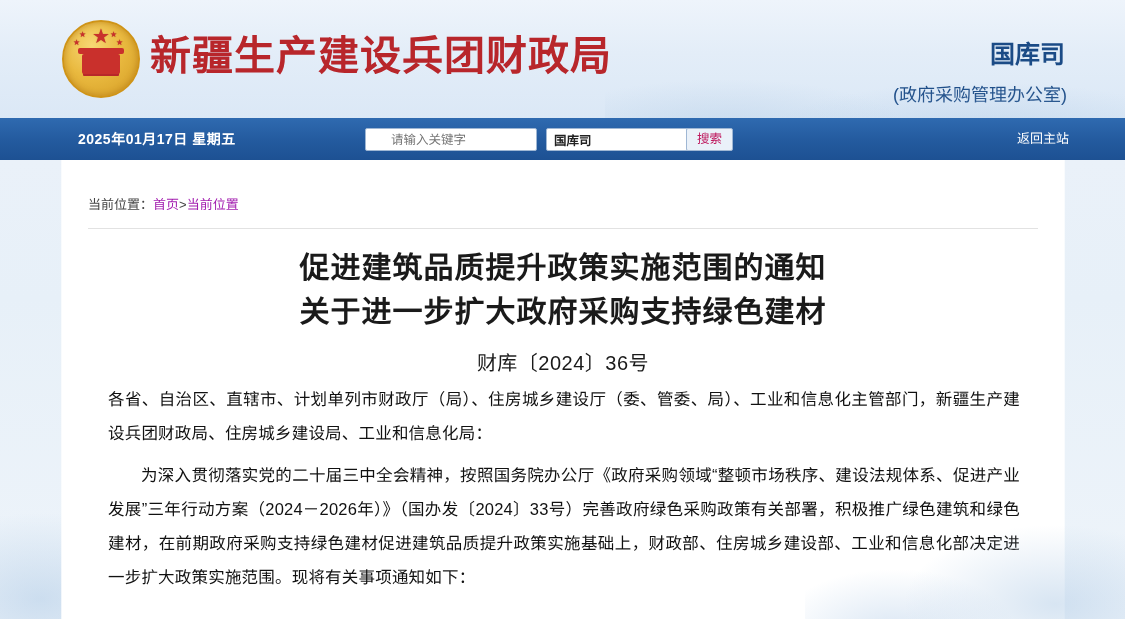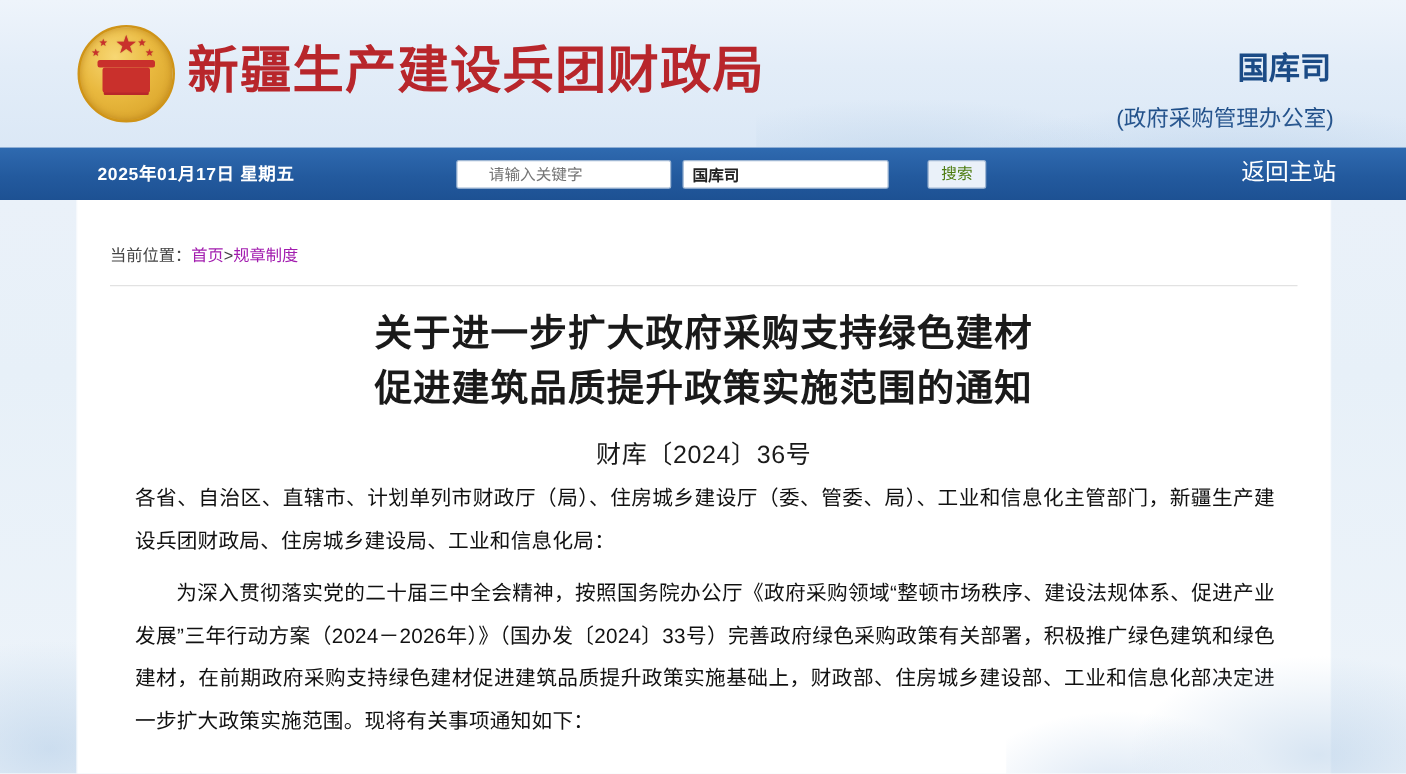--- a/index.html
+++ b/index.html
@@ -134,37 +134,37 @@
     font-size: 12.5px;
     color: #555;
     padding: 0 7px;
     outline: none;
     font-family: "Liberation Sans", "DejaVu Sans", sans-serif;
   }
   .search-input { left: 365px; width: 172px; padding-left: 25px; }
   .search-scope { left: 546px; width: 165px; color: #222; font-weight: bold; }
   .search-btn {
     position: absolute;
-    left: 742px; top: 10px;
+    left: 686px; top: 10px;
     height: 23px;
     padding: 0 10px;
     background: #eaf1f9;
     border: 1px solid #9fb7d4;
     border-radius: 2px;
-    color: #4d7c0f;
+    color: #be185d;
     font-size: 12.5px;
     line-height: 21px;
     cursor: pointer;
     font-family: "Liberation Sans", "DejaVu Sans", sans-serif;
   }
   .nav-back {
     position: absolute;
     right: 56px; top: 0;
     height: 42px; line-height: 42px;
-    font-size: 19px;
+    font-size: 13px;
     color: #ffffff;
     text-decoration: none;
     white-space: nowrap;
   }
 
   
   .page {
     position: relative;
     width: 1125px;
     height: 459px;
@@ -273,28 +273,28 @@
   <input class="search-input" type="text" placeholder="请输入关键字" style="">
   <input class="search-scope" type="text" value="国库司" style="">
   <button class="search-btn">搜索</button>
   <a class="nav-back" href="#">返回主站</a>
 </div>
 
 <div class="page">
   <div class="content-card">
 
     <div class="breadcrumb">
-      <span>当前位置：</span><a class="crumb-link" href="#">首页</a><span>&gt;</span><a class="crumb-link" href="#">规章制度</a>
+      <span>当前位置：</span><a class="crumb-link" href="#">首页</a><span>&gt;</span><a class="crumb-link" href="#">当前位置</a>
     </div>
 
     <div class="divider"></div>
 
     <div class="doc-title">
+      <div>促进建筑品质提升政策实施范围的通知</div>
       <div>关于进一步扩大政府采购支持绿色建材</div>
-      <div>促进建筑品质提升政策实施范围的通知</div>
     </div>
 
     <div class="doc-number">财库〔2024〕36号</div>
 
     <div class="doc-body">
       <p>各省、自治区、直辖市、计划单列市财政厅（局）、住房城乡建设厅（委、管委、局）、工业和信息化主管部门，新疆生产建设兵团财政局、住房城乡建设局、工业和信息化局：</p>
       <p class="indent">为深入贯彻落实党的二十届三中全会精神，按照国务院办公厅《政府采购领域“整顿市场秩序、建设法规体系、促进产业发展”三年行动方案（2024－2026年）》（国办发〔2024〕33号）完善政府绿色采购政策有关部署，积极推广绿色建筑和绿色建材，在前期政府采购支持绿色建材促进建筑品质提升政策实施基础上，财政部、住房城乡建设部、工业和信息化部决定进一步扩大政策实施范围。现将有关事项通知如下：</p>
     </div>
 
   </div>

